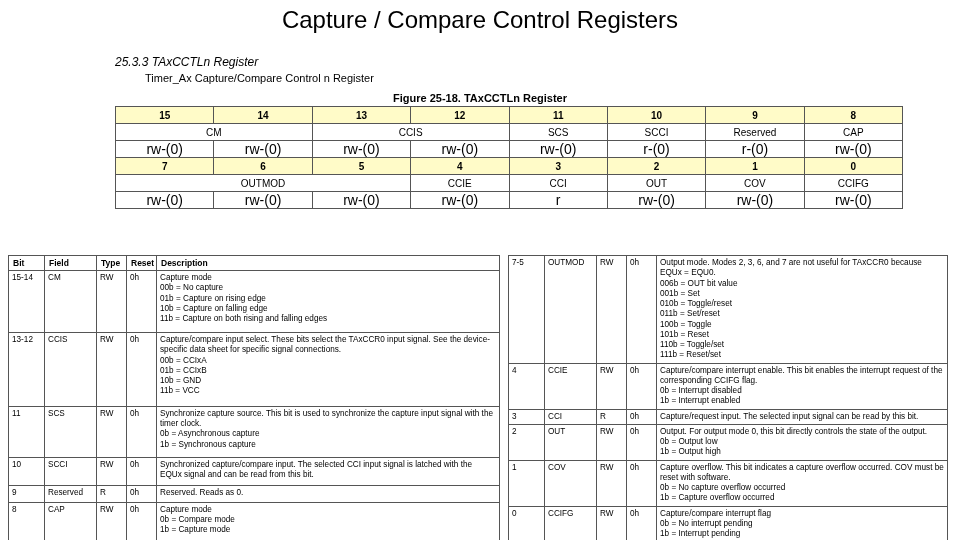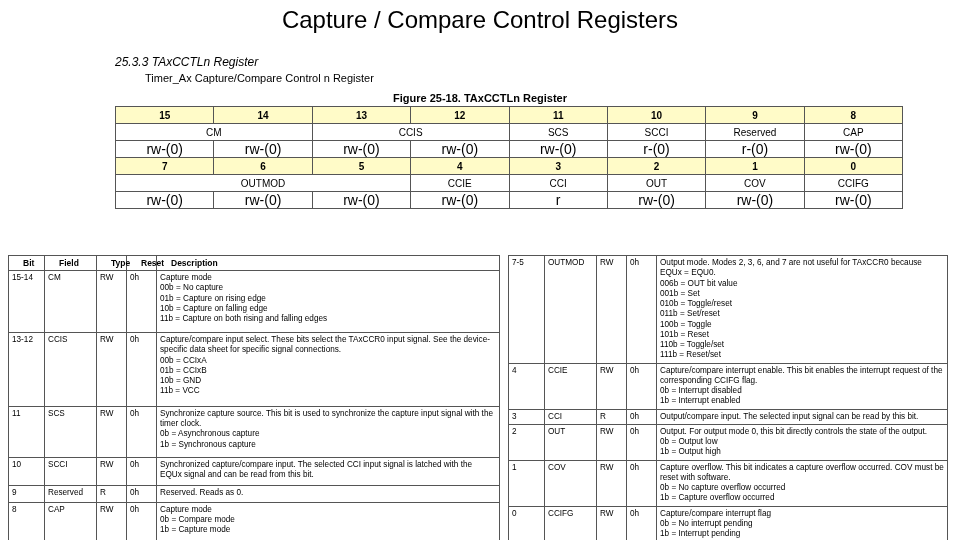--- a/index.html
+++ b/index.html
@@ -89,21 +89,21 @@
     font-size: 8.2px;
     table-layout: fixed;
   }
   .desc.left  { width: 492px; }
   .desc.right { width: 440px; }
   .desc th {
     border: 1px solid #555;
     background: #fff;
     font-weight: bold;
     text-align: left;
-    padding: 2px 14px;
+    padding: 2px 4px;
     font-size: 8.5px;
   }
   .desc td {
     border: 1px solid #555;
     padding: 2px 3px;
     vertical-align: top;
     line-height: 1.25;
   }
   .desc td .line { display: block; }
   .desc .c-bit   { width: 36px; }
@@ -307,21 +307,21 @@
               <span class="line">0b = Interrupt disabled</span>
               <span class="line">1b = Interrupt enabled</span>
             </td>
           </tr>
           <tr>
             <td>3</td>
             <td>CCI</td>
             <td>R</td>
             <td>0h</td>
             <td>
-              <span class="line">Output/compare input. The selected input signal can be read by this bit.</span>
+              <span class="line">Capture/request input. The selected input signal can be read by this bit.</span>
             </td>
           </tr>
           <tr>
             <td>2</td>
             <td>OUT</td>
             <td>RW</td>
             <td>0h</td>
             <td>
               <span class="line">Output. For output mode 0, this bit directly controls the state of the output.</span>
               <span class="line">0b = Output low</span>

